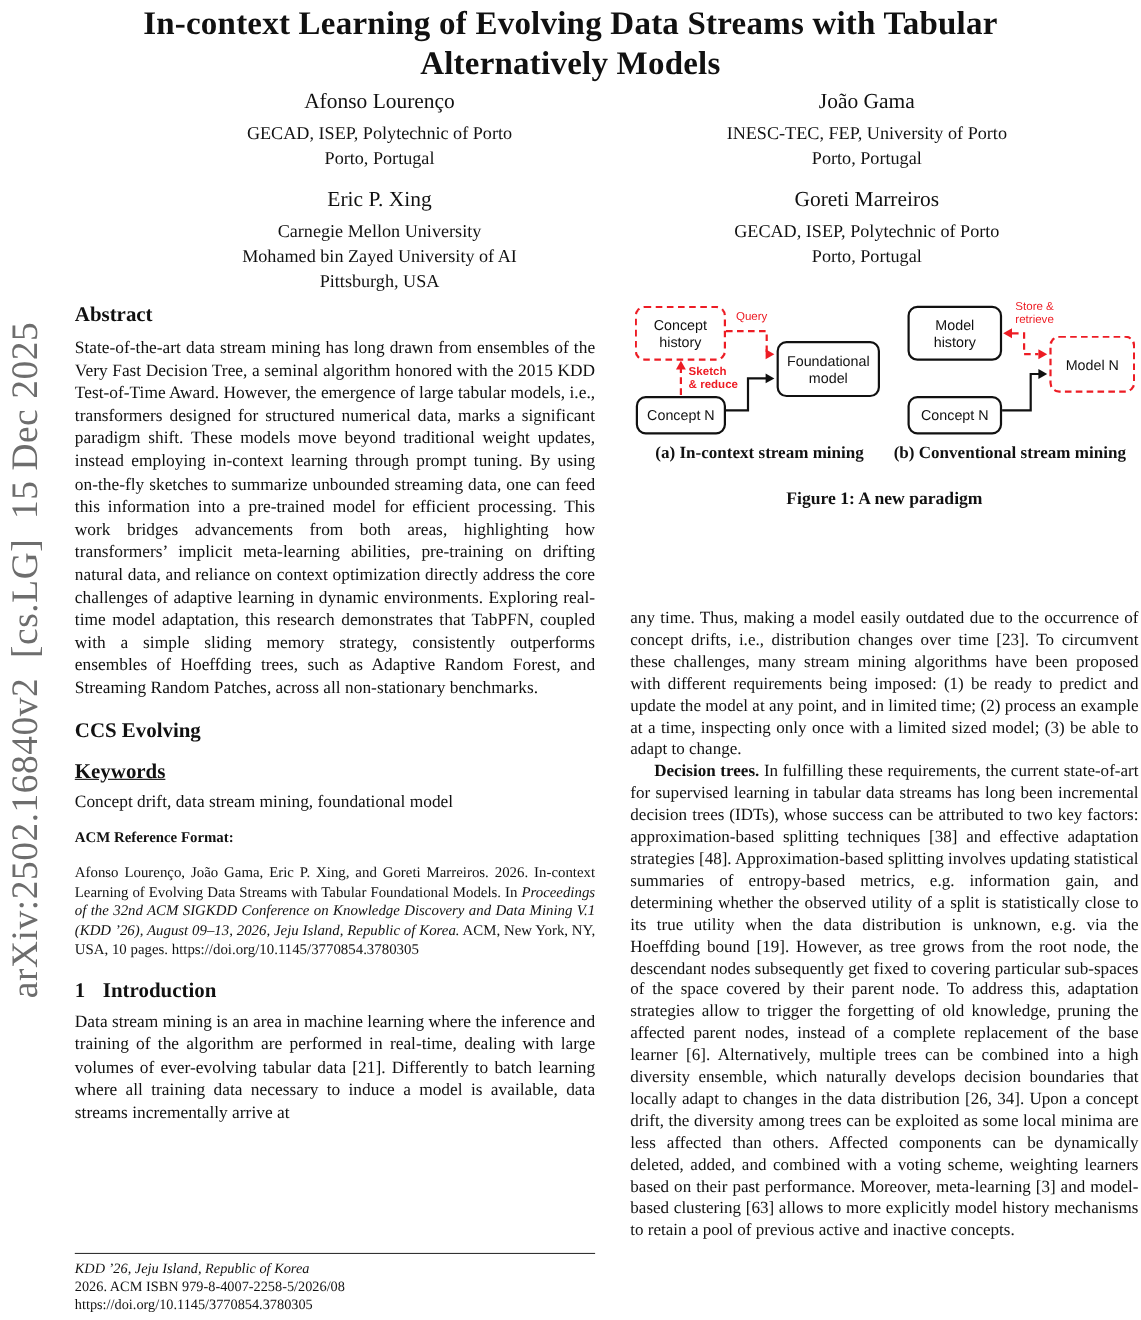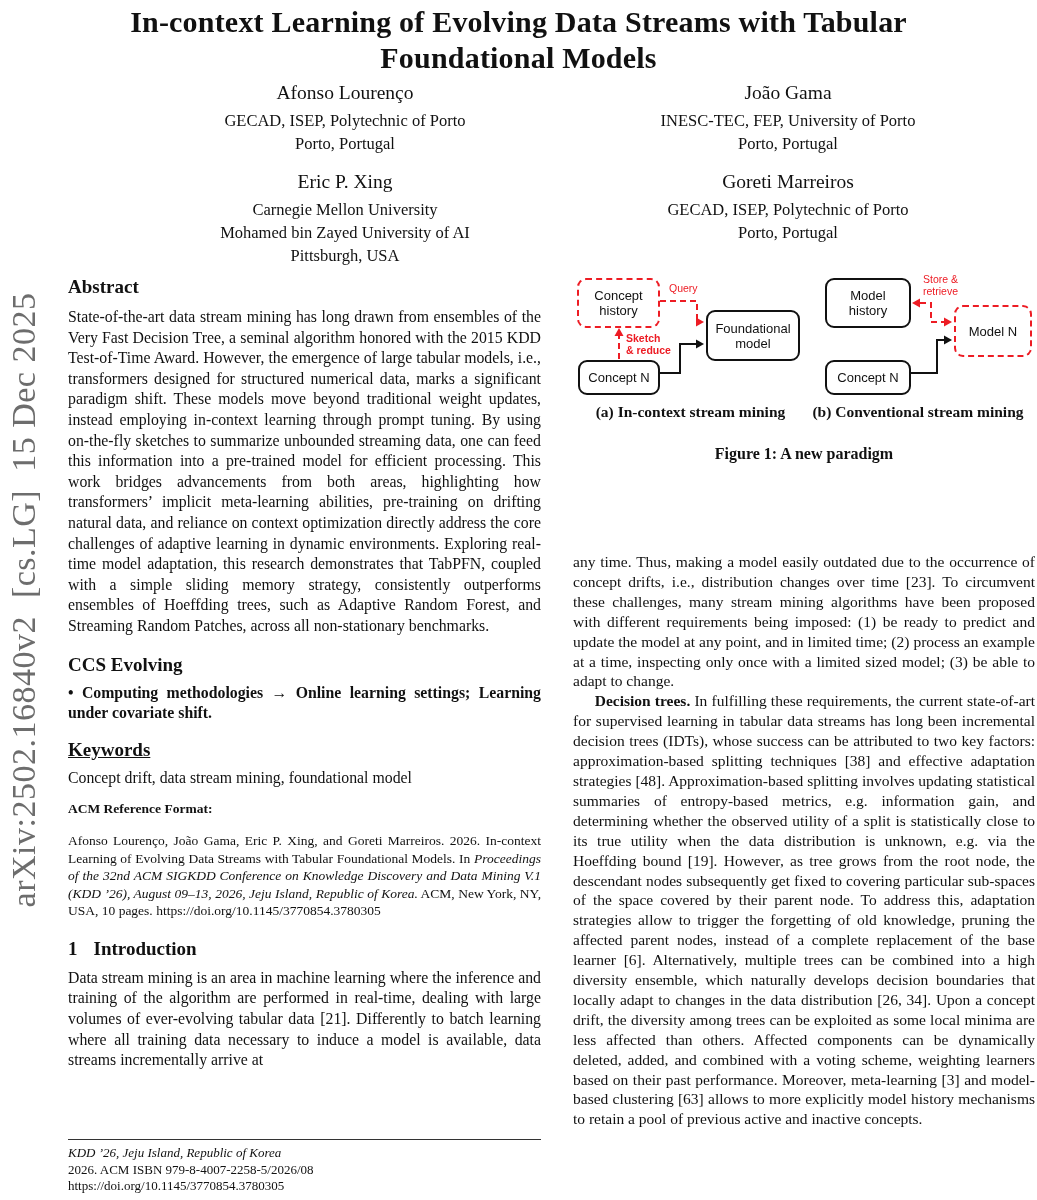--- a/index.html
+++ b/index.html
@@ -87,21 +87,21 @@
   .bold { font-weight:700; }
   .italic { font-style:italic; }
 </style>
 </head>
 <body>
 
 <div class="arxiv">arXiv:2502.16840v2  [cs.LG]  15 Dec 2025</div>
 
 <div class="title">
   <div>In-context Learning of Evolving Data Streams with Tabular</div>
-  <div>Foundational Models</div>
+  <div>Alternatively Models</div>
 </div>
 
 <div class="author auth-a">
   <div class="name">Afonso Lourenço</div>
   <div class="affil">GECAD, ISEP, Polytechnic of Porto</div>
   <div class="affil">Porto, Portugal</div>
 </div>
 <div class="author auth-b">
   <div class="name">João Gama</div>
   <div class="affil">INESC-TEC, FEP, University of Porto</div>
@@ -117,21 +117,20 @@
   <div class="name">Goreti Marreiros</div>
   <div class="affil">GECAD, ISEP, Polytechnic of Porto</div>
   <div class="affil">Porto, Portugal</div>
 </div>
 
 <div class="col-left">
   <div class="sec-h first">Abstract</div>
   <p class="body-txt">State-of-the-art data stream mining has long drawn from ensembles of the Very Fast Decision Tree, a seminal algorithm honored with the 2015 KDD Test-of-Time Award. However, the emergence of large tabular models, i.e., transformers designed for structured numerical data, marks a significant paradigm shift. These models move beyond traditional weight updates, instead employing in-context learning through prompt tuning. By using on-the-fly sketches to summarize unbounded streaming data, one can feed this information into a pre-trained model for efficient processing. This work bridges advancements from both areas, highlighting how transformers’ implicit meta-learning abilities, pre-training on drifting natural data, and reliance on context optimization directly address the core challenges of adaptive learning in dynamic environments. Exploring real-time model adaptation, this research demonstrates that TabPFN, coupled with a simple sliding memory strategy, consistently outperforms ensembles of Hoeffding trees, such as Adaptive Random Forest, and Streaming Random Patches, across all non-stationary benchmarks.</p>
 
   <div class="sec-h h-ccs">CCS Evolving</div>
-  <p class="body-txt ccs"><span>• </span><span>Computing methodologies</span><span> → </span><span>Online learning settings; Learning under covariate shift.</span></p>
 
   <div class="sec-h h-kw">Keywords</div>
   <p class="body-txt">Concept drift, data stream mining, foundational model</p>
 
   <div class="h-ref">ACM Reference Format:</div>
   <p class="ref-txt"><span>Afonso Lourenço, João Gama, Eric P. Xing, and Goreti Marreiros. 2026. In-context Learning of Evolving Data Streams with Tabular Foundational Models. In </span><span class="italic">Proceedings of the 32nd ACM SIGKDD Conference on Knowledge Discovery and Data Mining V.1 (KDD ’26), August 09–13, 2026, Jeju Island, Republic of Korea.</span><span> ACM, New York, NY, USA, 10 pages. </span><span class="doi">https://doi.org/10.1145/3770854.3780305</span></p>
 
   <div class="sec-h h-intro"><span class="num">1</span><span>Introduction</span></div>
   <p class="body-txt">Data stream mining is an area in machine learning where the inference and training of the algorithm are performed in real-time, dealing with large volumes of ever-evolving tabular data [21]. Differently to batch learning where all training data necessary to induce a model is available, data streams incrementally arrive at</p>
 </div>

